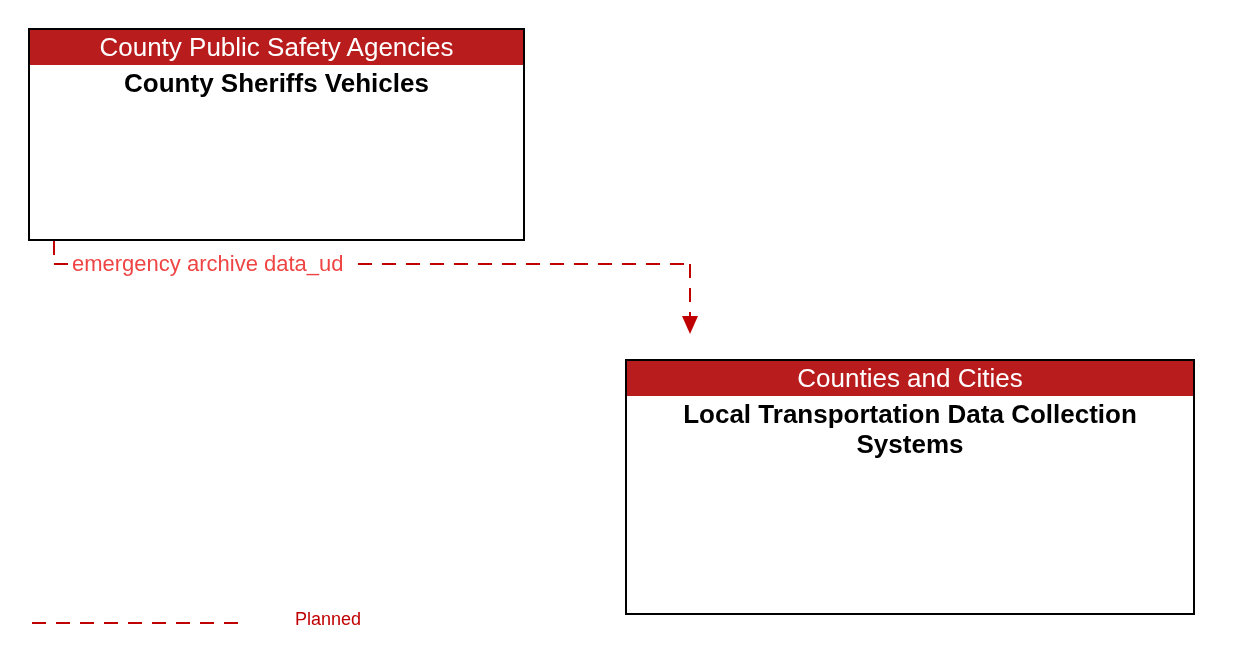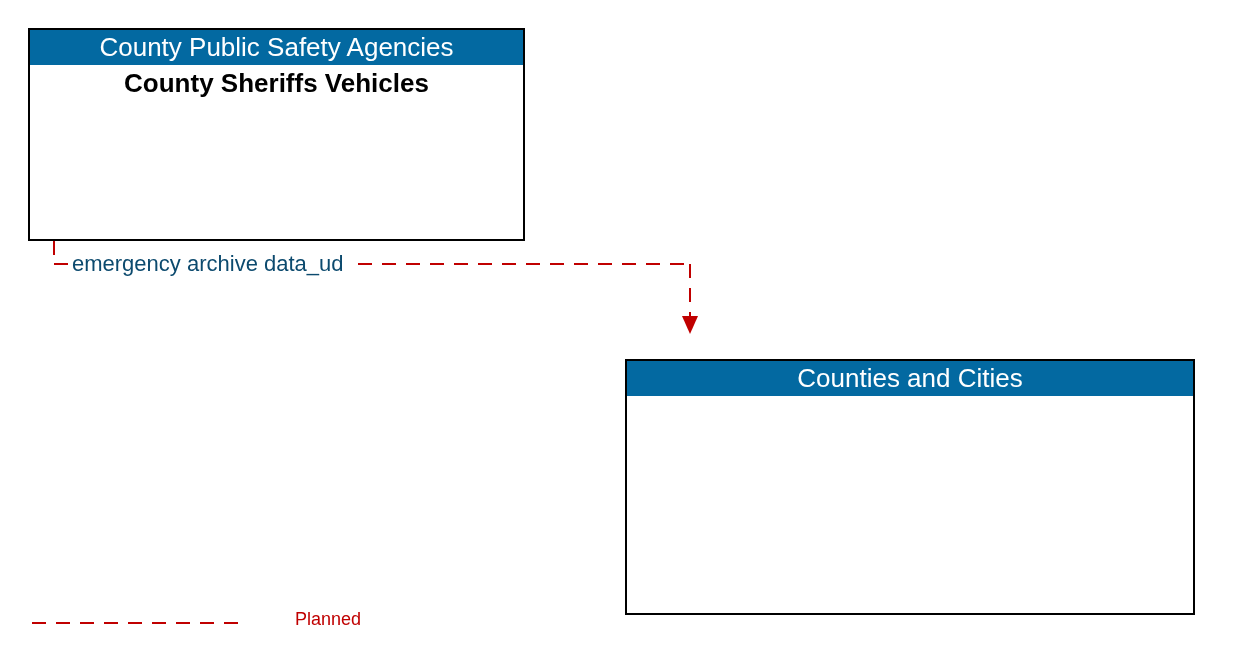--- a/index.html
+++ b/index.html
@@ -16,39 +16,39 @@
     width: 1252px;
     height: 658px;
   }
   .entity-box {
     position: absolute;
     border: 2px solid #000;
     background: #fff;
     box-sizing: border-box;
   }
   .entity-header {
-    background: #0369a1;
+    background: #b91c1c;
     color: #fff;
     font-size: 26px;
     font-weight: normal;
     text-align: center;
     padding: 2px 4px;
     line-height: 1.2;
   }
   .entity-body {
     color: #000;
     font-size: 26px;
     font-weight: bold;
     text-align: center;
     padding: 4px 6px 0 6px;
     line-height: 1.15;
   }
   .flow-label {
     position: absolute;
-    color: #0c4a6e;
+    color: #ef4444;
     font-size: 22px;
     font-weight: normal;
     white-space: nowrap;
   }
   .legend-label {
     position: absolute;
     color: #c00000;
     font-size: 18px;
     font-weight: normal;
   }
@@ -66,20 +66,21 @@
 
 <div class="canvas">
 
   <div class="entity-box" style="left:28px; top:28px; width:497px; height:213px;">
     <div class="entity-header">County Public Safety Agencies</div>
     <div class="entity-body">County Sheriffs Vehicles</div>
   </div>
 
   <div class="entity-box" style="left:625px; top:334px; width:570px; height:256px;margin-top:25px;">
     <div class="entity-header">Counties and Cities</div>
+    <div class="entity-body">Local Transportation Data Collection Systems</div>
   </div>
 
   <div class="flow-label" style="left:72px; top:251px;">emergency archive data_ud</div>
 
   <div class="legend-label" style="left:295px; top:609px;">Planned</div>
 
   <svg class="lines" viewBox="0 0 1252 658">
 
     <g stroke="#c00000" stroke-width="2" fill="none" stroke-dasharray="14 10">
 

